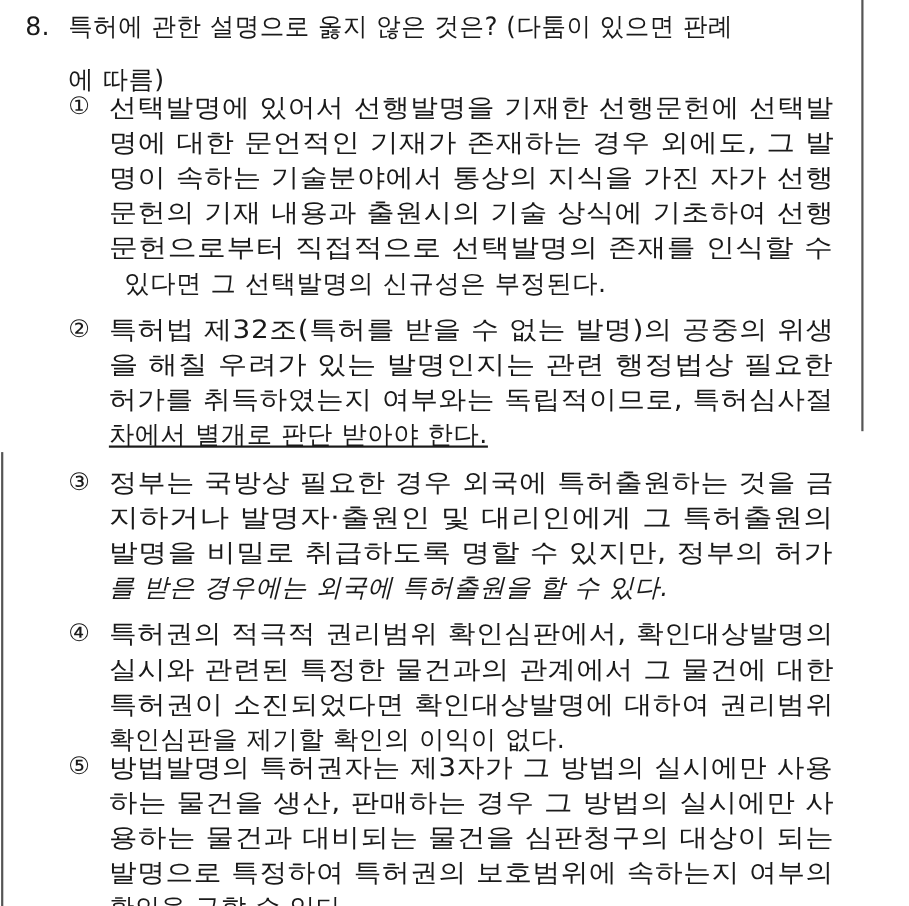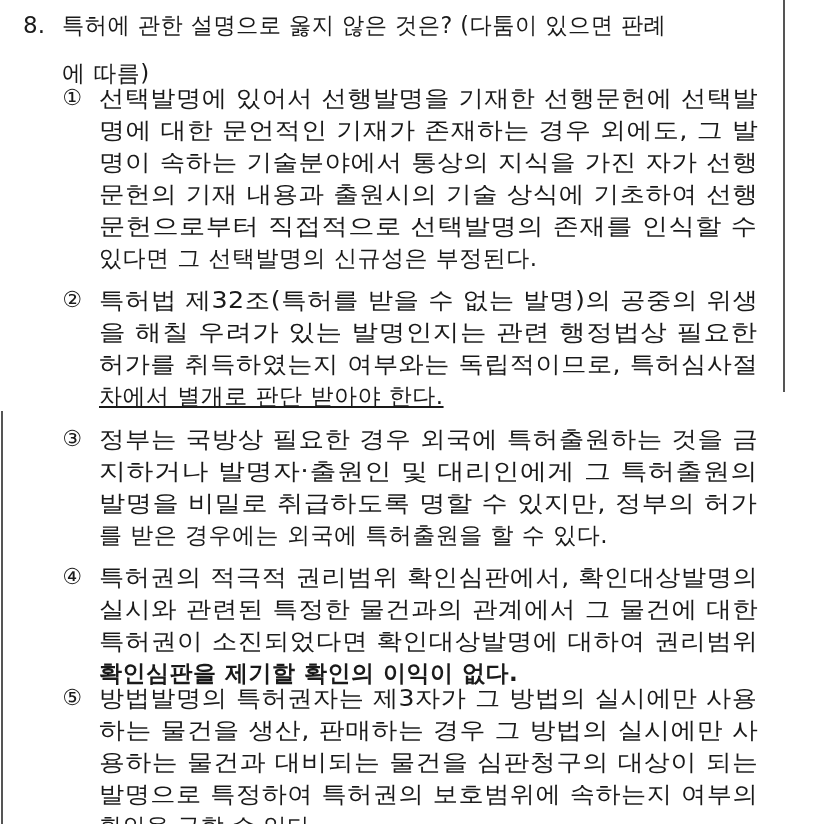--- a/index.html
+++ b/index.html
@@ -65,45 +65,45 @@
   <span class="line" style="left:62px; top:59px;">에 따름)</span>
 </div>
 
 <div>
   <span class="circ" style="left:60px; top:84px;">①</span>
   <span class="line" style="left: 99px; top: 84px; transform: scaleX(1.09287);">선택발명에 있어서 선행발명을 기재한 선행문헌에 선택발</span>
   <span class="line" style="left: 99px; top: 116px; transform: scaleX(1.12266);">명에 대한 문언적인 기재가 존재하는 경우 외에도, 그 발</span>
   <span class="line" style="left: 99px; top: 148px; transform: scaleX(1.10756);">명이 속하는 기술분야에서 통상의 지식을 가진 자가 선행</span>
   <span class="line" style="left: 99px; top: 180px; transform: scaleX(1.10756);">문헌의 기재 내용과 출원시의 기술 상식에 기초하여 선행</span>
   <span class="line" style="left: 99px; top: 212px; transform: scaleX(1.13621);">문헌으로부터 직접적으로 선택발명의 존재를 인식할 수</span>
-  <span class="line" style="left:99px; top:244px;">있다면 그 선택발명의 신규성은 부정된다.</span>
+  <span class="line" style="left:113px; top:244px;">있다면 그 선택발명의 신규성은 부정된다.</span>
 </div>
 
 <div>
   <span class="circ" style="left:60px; top:286px;">②</span>
   <span class="line" style="left: 99px; top: 286px; transform: scaleX(1.10385);">특허법 제32조(특허를 받을 수 없는 발명)의 공중의 위생</span>
   <span class="line" style="left: 99px; top: 318px; transform: scaleX(1.1521);">을 해칠 우려가 있는 발명인지는 관련 행정법상 필요한</span>
   <span class="line" style="left: 99px; top: 350px; transform: scaleX(1.09287);">허가를 취득하였는지 여부와는 독립적이므로, 특허심사절</span>
   <span class="line" style="left:99px; top:382px;text-decoration:underline;">차에서 별개로 판단 받아야 한다.</span>
 </div>
 
 <div>
   <span class="circ" style="left:60px; top:425px;">③</span>
   <span class="line" style="left: 99px; top: 425px; transform: scaleX(1.10756);">정부는 국방상 필요한 경우 외국에 특허출원하는 것을 금</span>
   <span class="line" style="left: 99px; top: 457px; transform: scaleX(1.16844);">지하거나 발명자·출원인 및 대리인에게 그 특허출원의</span>
   <span class="line" style="left: 99px; top: 489px; transform: scaleX(1.13621);">발명을 비밀로 취급하도록 명할 수 있지만, 정부의 허가</span>
-  <span class="line" style="left:99px; top:521px;">를 받은 경우에는 외국에 특허출원을 할 수 있다.</span>
+  <span class="line" style="left:99px; top:521px;font-style:italic;">를 받은 경우에는 외국에 특허출원을 할 수 있다.</span>
 </div>
 
 <div>
   <span class="circ" style="left:60px; top:563px;">④</span>
   <span class="line" style="left: 99px; top: 563px; transform: scaleX(1.09287);">특허권의 적극적 권리범위 확인심판에서, 확인대상발명의</span>
   <span class="line" style="left: 99px; top: 595px; transform: scaleX(1.10756);">실시와 관련된 특정한 물건과의 관계에서 그 물건에 대한</span>
   <span class="line" style="left: 99px; top: 627px; transform: scaleX(1.10756);">특허권이 소진되었다면 확인대상발명에 대하여 권리범위</span>
-  <span class="line" style="left:99px; top:659px;font-weight:bold;">확인심판을 제기할 확인의 이익이 없다.</span>
+  <span class="line" style="left:99px; top:659px;">확인심판을 제기할 확인의 이익이 없다.</span>
 </div>
 
 <div>
   <span class="circ" style="left:60px; top:684px;">⑤</span>
   <span class="line" style="left: 99px; top: 684px; transform: scaleX(1.09287);">방법발명의 특허권자는 제3자가 그 방법의 실시에만 사용</span>
   <span class="line" style="left: 99px; top: 716px; transform: scaleX(1.12266);">하는 물건을 생산, 판매하는 경우 그 방법의 실시에만 사</span>
   <span class="line" style="left: 99px; top: 748px; transform: scaleX(1.12266);">용하는 물건과 대비되는 물건을 심판청구의 대상이 되는</span>
   <span class="line" style="left: 99px; top: 780px; transform: scaleX(1.09287);">발명으로 특정하여 특허권의 보호범위에 속하는지 여부의</span>
   <span class="line" style="left:99px; top:812px;">확인을 구할 수 있다.</span>
 </div>

